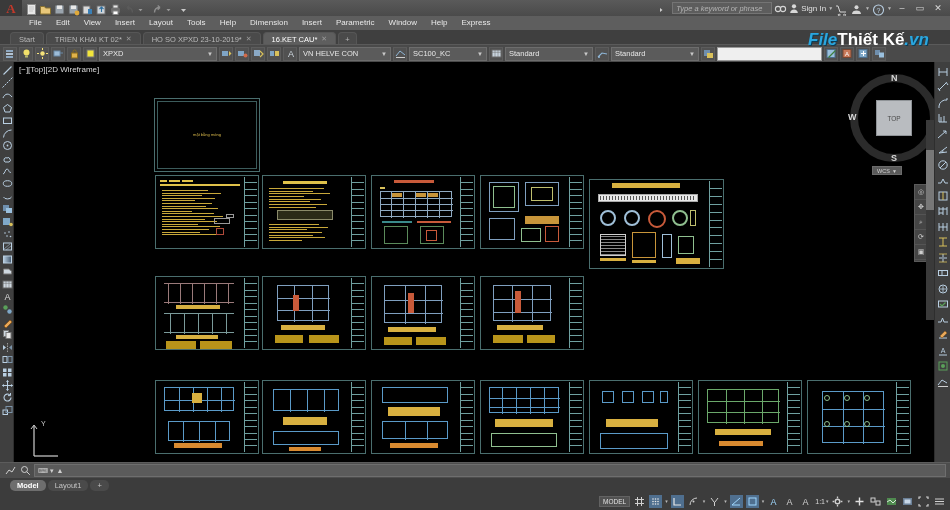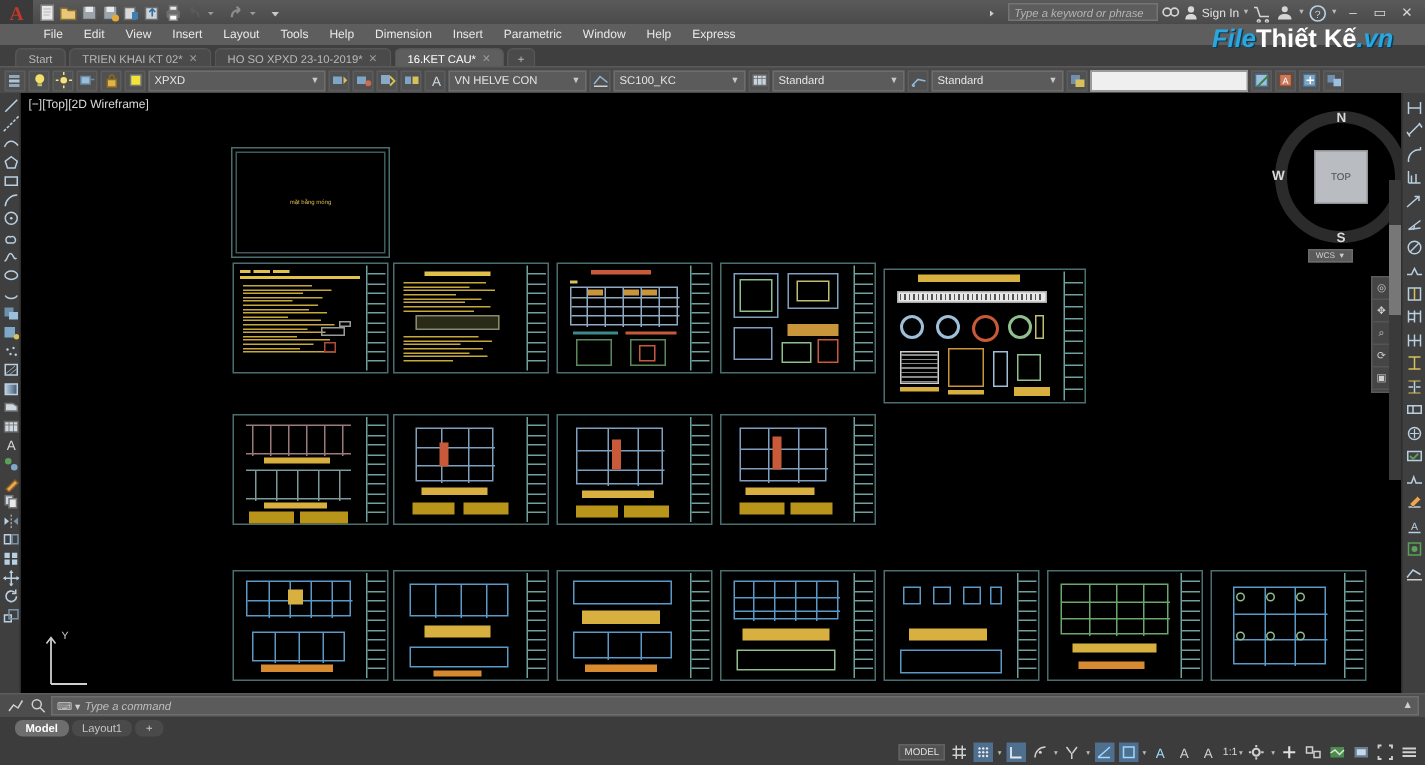--- a/index.html
+++ b/index.html
@@ -93,21 +93,21 @@
   .navbar div{ height:15px; border-bottom:1px solid #545454; color:#cfcfcf;
     font-size:7px; display:flex; align-items:center; justify-content:center; }
 
   
   .ucs{ position:absolute; left:16px; top:358px; width:30px; height:38px; }
 
   
   .watermark{ position:absolute; left:0; top:466px; width:950px; text-align:center;
     font-size:20px; font-weight:bold; color:#cfcfcf; text-shadow:1px 1px 1px #000;
     letter-spacing:.3px; }
-  .wm-top{ position:absolute; left:808px; top:16px; width:128px; height:26px; }
+  .wm-top{ position:absolute; left:808px; top:30px; width:128px; height:26px; }
   .wm-top .l1{ font-size:17px; font-weight:bold; color:#2aa7e0; font-style:italic;
     text-shadow:1px 1px 0 #0b3c55; }
   .wm-top .l2{ font-size:17px; font-weight:bold; color:#ffffff; }
 
   
   .cmdbar{ position:absolute; left:0; top:462px; width:950px; height:16px;
     background:#4d4d4d; display:flex; align-items:center; padding:0 4px; gap:3px;
     border-top:1px solid #5c5c5c; }
   .cmdbar .ci{ width:12px;height:12px; color:#dcdcdc; font-size:8px; display:flex;
     align-items:center; justify-content:center; }
@@ -349,21 +349,21 @@
   <div class="combo" style="width:92px">
     <span class="cv">VN HELVE CON</span>
     <span class="carr">▼</span>
   </div>
   <span class="ticon">
     <svg width="11" height="11" viewBox="0 0 11 11">
         <path d="M1 8l4-5 5 4" stroke="#8fb7d8" fill="none" stroke-width="1"></path>
         <path d="M1 9.5h9" stroke="#cfcfcf"></path>
       </svg>
     </span>
-  <div class="combo" style="width:88px">
+  <div class="combo" style="width:78px">
     <span class="cv">SC100_KC</span>
     <span class="carr">▼</span>
   </div>
   <span class="ticon">
     <svg width="11" height="11" viewBox="0 0 11 11">
         <rect x="1" y="2" width="9" height="7" fill="#c8d4de" stroke="#6a6a6a"></rect>
         <path d="M1 4.3h9M4 2v7M7 2v7" stroke="#6a6a6a" stroke-width=".5"></path>
       </svg>
     </span>
   <div class="combo" style="width:88px">
@@ -1216,21 +1216,20 @@
       </svg>
     </span>
   <span class="ci">
     <svg width="11" height="11" viewBox="0 0 11 11">
         <circle cx="4.5" cy="4.5" r="3" fill="none" stroke="#d0d0d0"></circle>
         <path d="M6.8 6.8l3 3" stroke="#d0d0d0"></path>
       </svg>
     </span>
   <div class="cmdinput" title="Type a command">
     <span style="font-size:7px;color:#cfcfcf">⌨ ▾</span>
-    <span class="ph">Type a command</span>
     <span style="font-size:7px;color:#cfcfcf">▲</span>
   </div>
 </div>
 
 <div class="bottombar">
   <div class="laytabs">
     <div class="laytab active">Model</div>
     <div class="laytab">Layout1</div>
     <div class="laytab">+</div>
   </div>

